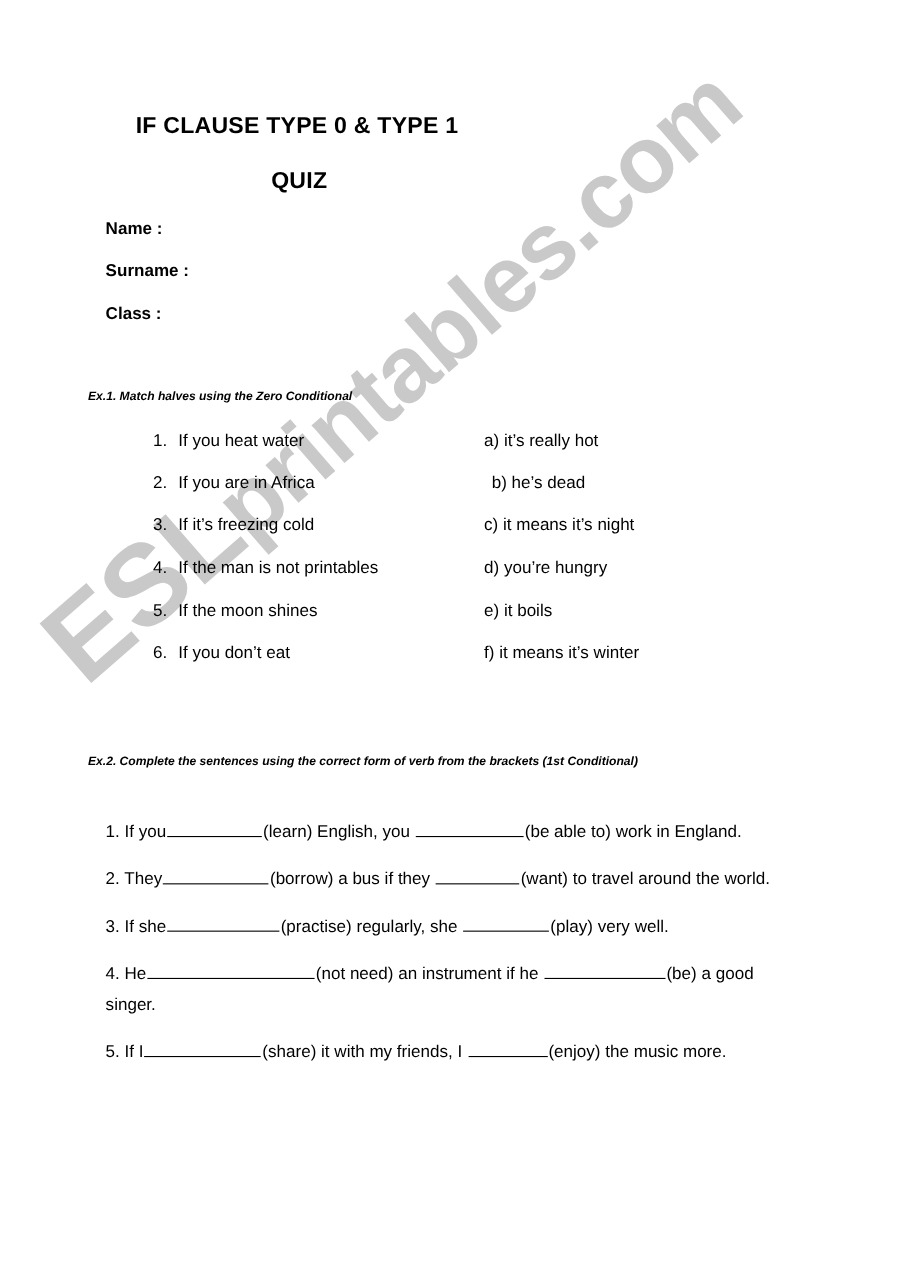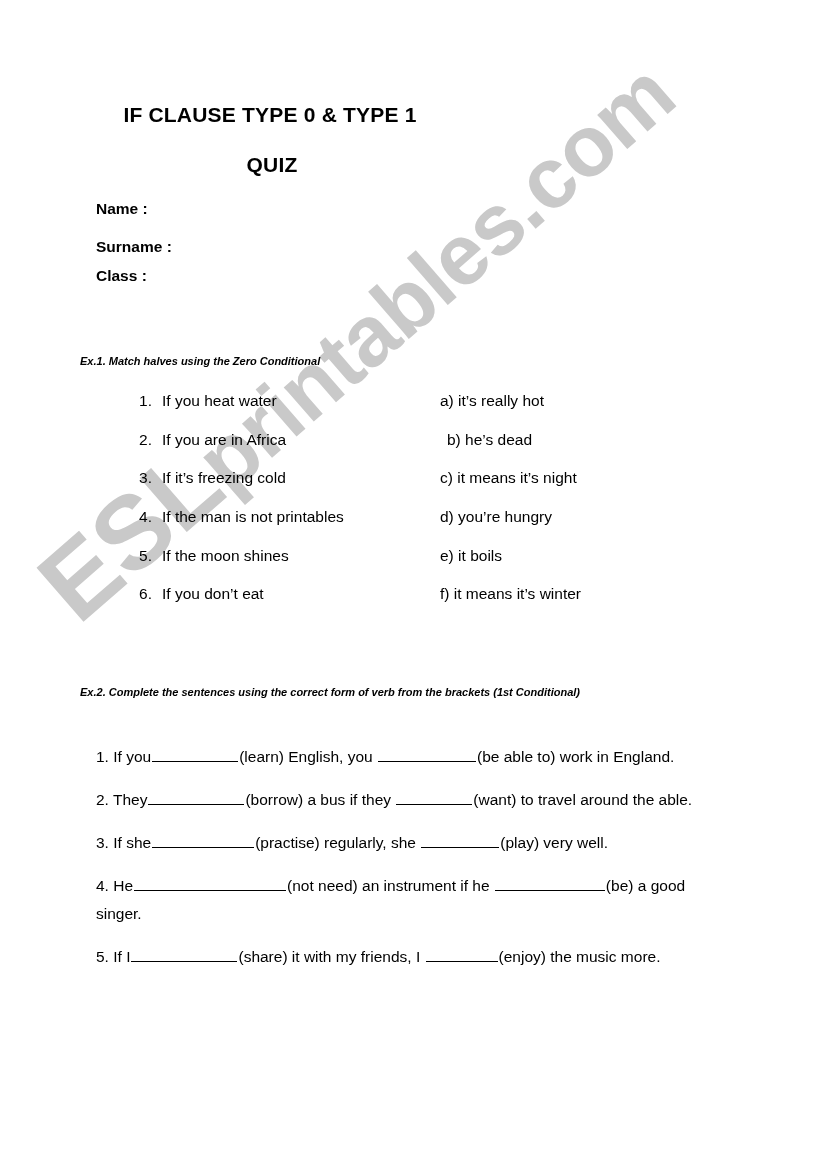--- a/index.html
+++ b/index.html
@@ -77,21 +77,21 @@
 
   .field-line {
     position: absolute;
     left: 96px;
     font-weight: bold;
     font-size: 15.5px;
     text-align: right;
   }
   #field-name    { top: 200px; }
   #field-surname { top: 238px; }
-  #field-class   { top: 267px; }
+  #field-class   { top: 277px; }
 
   .ex-heading {
     position: absolute;
     left: 80px;
     font-weight: bold;
     font-style: italic;
     font-size: 11px;
   }
   #ex1-heading { top: 355px; }
   #ex2-heading {
@@ -203,20 +203,20 @@
           <span class="match-num">6.</span>
           <span class="match-left">If you don’t eat</span>
           <span class="match-right">f) it means it’s winter</span>
         </div>
       </div>
 
     <div class="ex-heading" id="ex2-heading">Ex.2. Complete the sentences using the correct form of verb from the brackets (1st Conditional)</div>
 
     <div id="fill-list">
         <div class="fill-item"><span>1. If you</span><span class="blank" style="width: 86px;"></span><span>(learn) English, you</span> <span class="blank" style="width: 98px;"></span><span>(be able to) work in England.</span></div>
-        <div class="fill-item"><span>2. They</span><span class="blank" style="width: 96px;"></span><span>(borrow) a bus if they</span> <span class="blank" style="width: 76px;"></span><span>(want) to travel around the able.</span></div>
+        <div class="fill-item"><span>2. They</span><span class="blank" style="width: 96px;"></span><span>(borrow) a bus if they</span> <span class="blank" style="width: 76px;"></span><span>(want) to travel around the world.</span></div>
         <div class="fill-item"><span>3. If she</span><span class="blank" style="width: 102px;"></span><span>(practise) regularly, she</span> <span class="blank" style="width: 78px;"></span><span>(play) very well.</span></div>
         <div class="fill-item"><span>4. He</span><span class="blank" style="width: 152px;"></span><span>(not need) an instrument if he</span> <span class="blank" style="width: 110px;"></span><span>(be) a good singer.</span></div>
         <div class="fill-item"><span>5. If I</span><span class="blank" style="width: 106px;"></span><span>(share) it with my friends, I</span> <span class="blank" style="width: 72px;"></span><span>(enjoy) the music more.</span></div>
       </div>
 
   </div>
 </div>
 
 </body></html>

